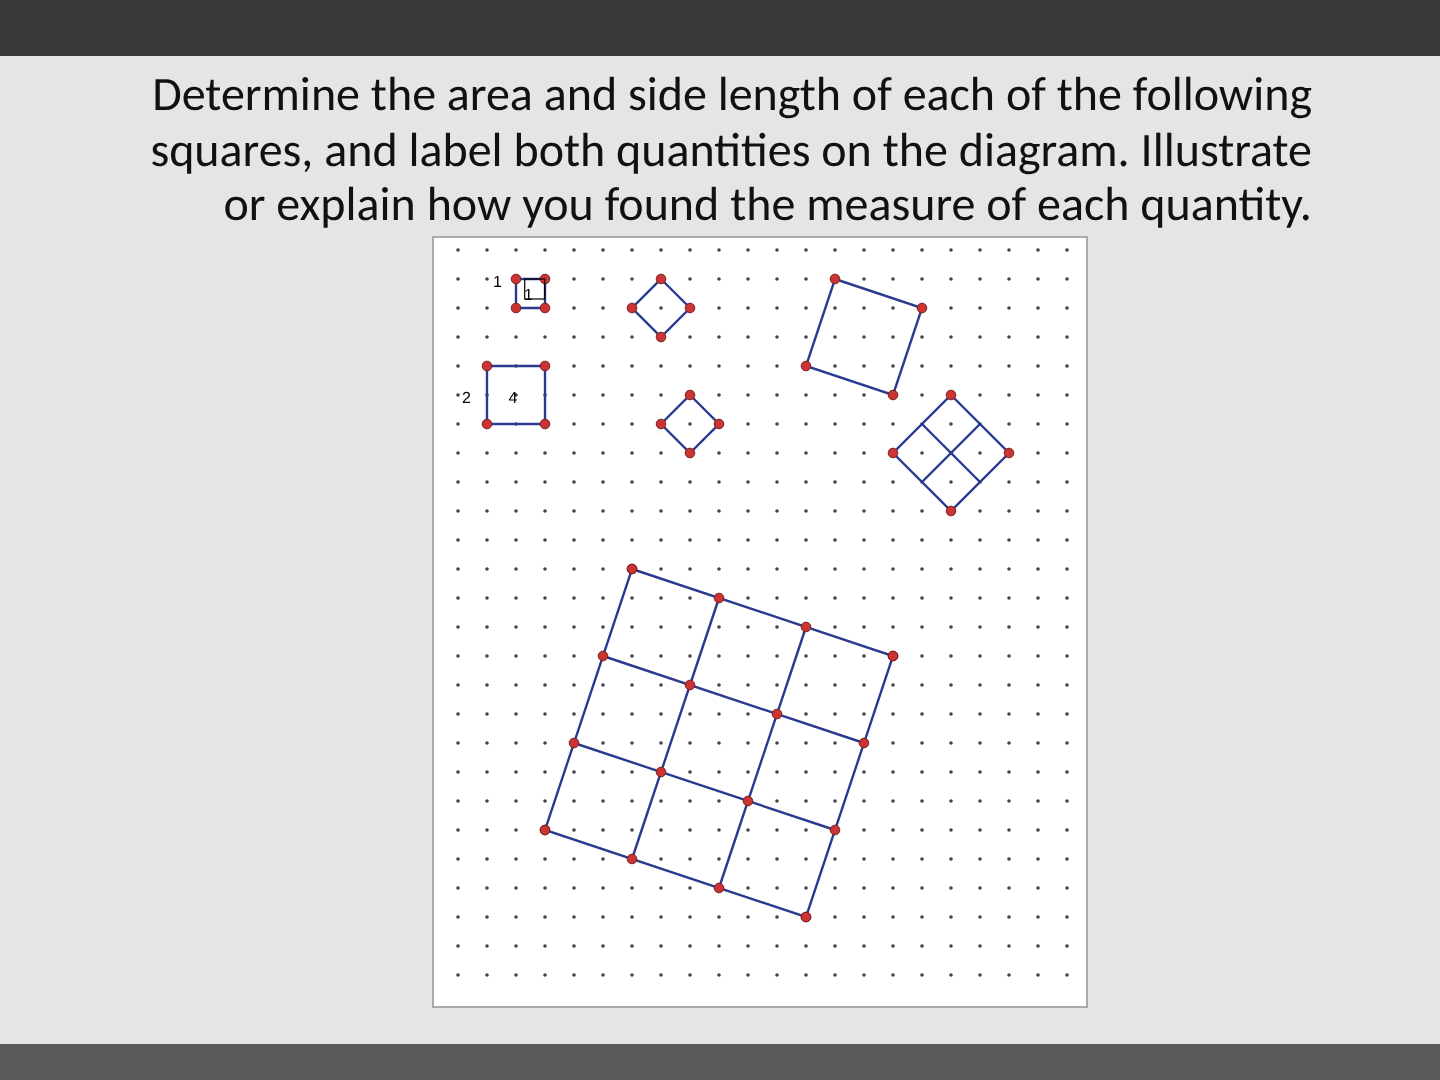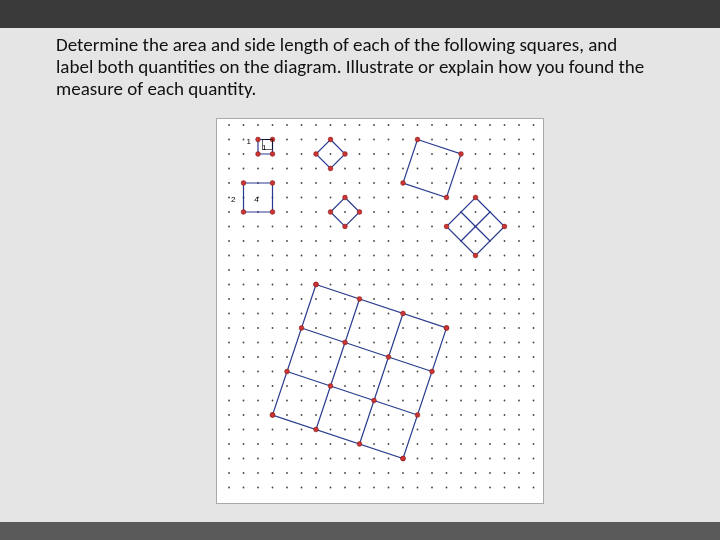--- a/index.html
+++ b/index.html
@@ -31,23 +31,24 @@
     left: 0;
     width: 720px;
     height: 18px;
     background: #5a5a5a;
   }
   .instruction {
     position: absolute;
     top: 34px;
     left: 56px;
     width: 600px;
-    font-size: 19px;
+    font-size: 24px;
     line-height: 1.15;
     color: #111;
+    text-align: right;
   }
   .diagram-box {
     position: absolute;
     top: 118px;
     left: 216px;
     width: 326px;
     height: 384px;
     background: #fff;
     border: 1px solid #aaa;
   }

